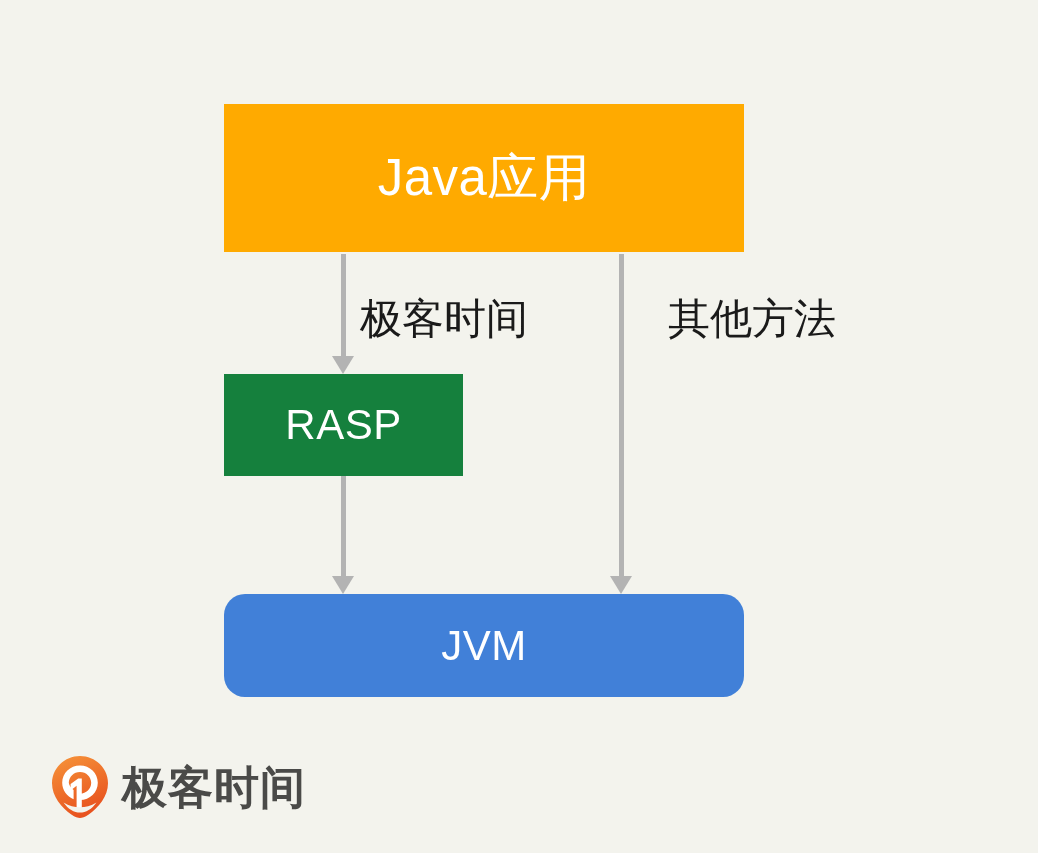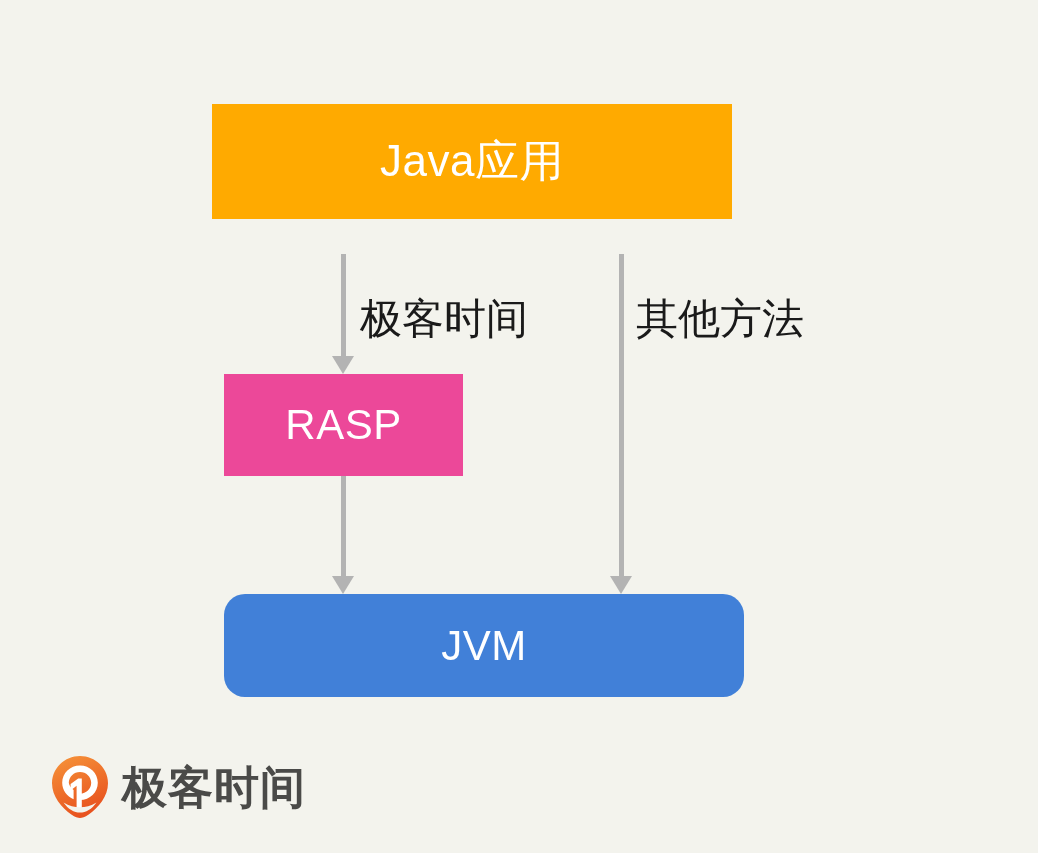--- a/index.html
+++ b/index.html
@@ -25,33 +25,33 @@
     position: absolute;
     display: flex;
     align-items: center;
     justify-content: center;
     color: #ffffff;
     font-weight: 400;
     letter-spacing: 0.5px;
     box-sizing: border-box;
   }
   #node-java {
-    left: 212px;
+    left: 224px;
     top: 104px;
     width: 520px;
-    height: 115px;
+    height: 148px;
     background: #ffaa00;
-    font-size: 44px;
+    font-size: 51px;
   }
   #node-rasp {
     left: 224px;
     top: 374px;
     width: 239px;
     height: 102px;
-    background: #ec4899;
+    background: #15803d;
     font-size: 42px;
   }
   #node-jvm {
     left: 224px;
     top: 594px;
     width: 520px;
     height: 103px;
     background: #4180d8;
     font-size: 42px;
     border-radius: 21px;
@@ -114,21 +114,21 @@
     color: #1a1a1a;
     font-size: 42px;
     white-space: nowrap;
     line-height: 1;
   }
   #label-key-method {
     left: 360px;
     top: 298px;
   }
   #label-other-method {
-    left: 636px;
+    left: 668px;
     top: 298px;
   }
 
   
   #brand {
     position: absolute;
     left: 52px;
     top: 756px;
     display: flex;
     align-items: center;

